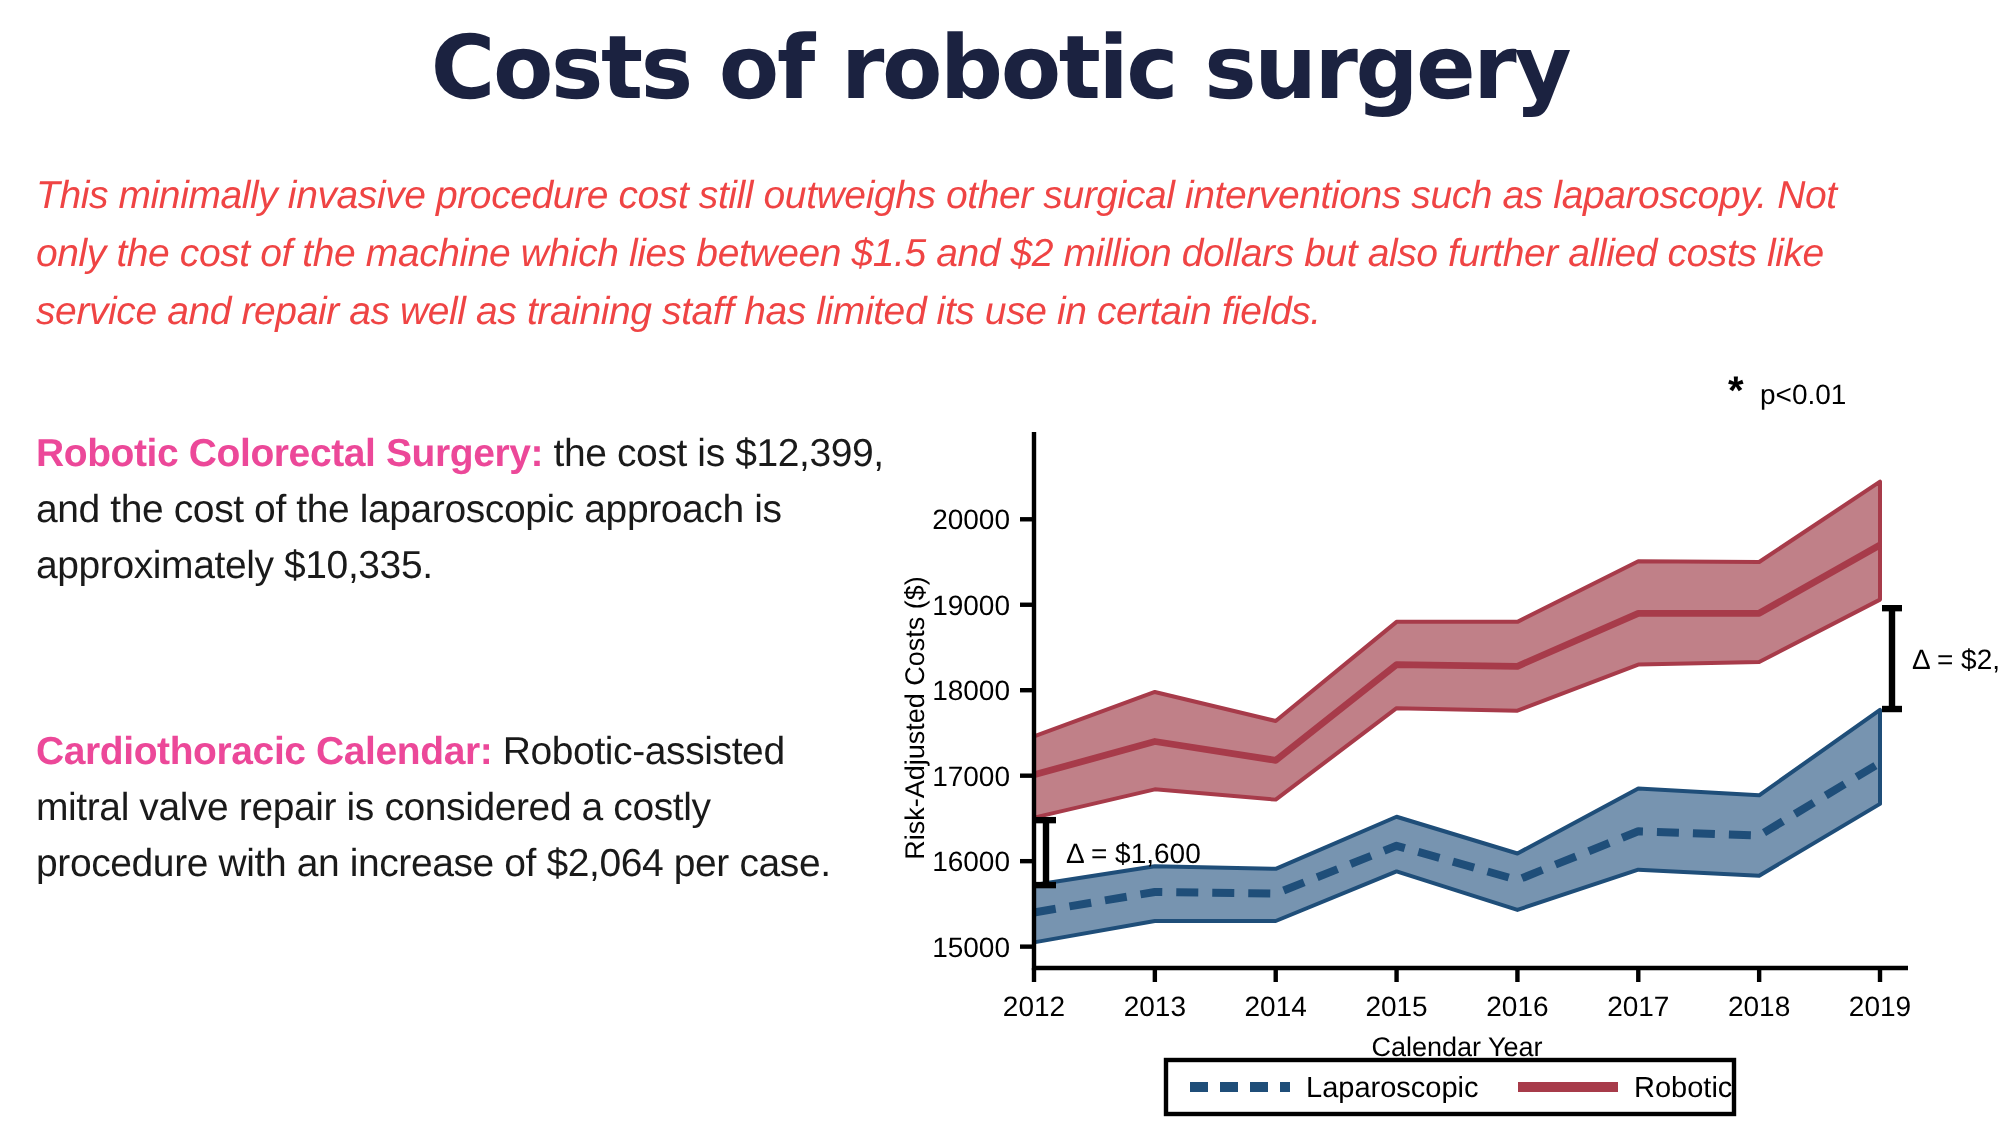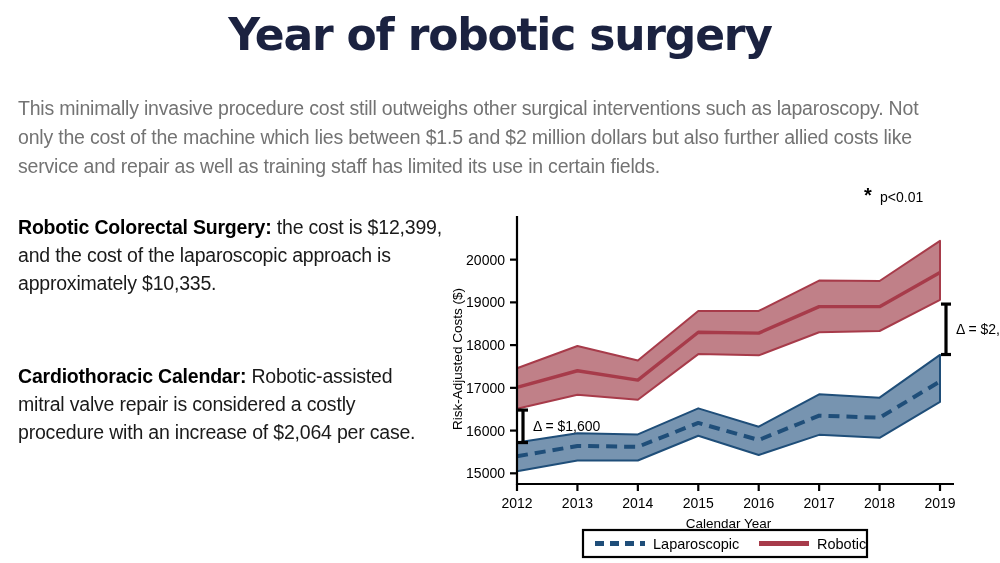--- a/index.html
+++ b/index.html
@@ -24,43 +24,44 @@
     color: #1b2240;
     margin: 12px 0 0 0;
     line-height: 1.05;
     font-family: "DejaVu Sans", sans-serif;
   }
 
   
   #intro-paragraph {
     position: absolute;
     left: 18px;
-    top: 74px;
+    top: 64px;
     width: 940px;
     font-size: 19.5px;
     line-height: 29px;
-    color: #737373;
+    color: #ef4444;
     letter-spacing: -0.2px;
+    font-style: italic;
   }
 
   
   .info-block {
     position: absolute;
     left: 18px;
     width: 425px;
     font-size: 19.5px;
     line-height: 28px;
     color: #1a1a1a;
     letter-spacing: -0.2px;
   }
   #info-block-colorectal { top: 213px; }
   #info-block-cardiothoracic { top: 362px; }
   .info-lead {
     font-weight: 700;
-    color: #000000;
+    color: #ec4899;
   }
 
   
   #chart-figure {
     position: absolute;
     left: 440px;
     top: 186px;
     width: 560px;
     height: 377px;
   }
@@ -95,21 +96,21 @@
   .legend-box { fill: #ffffff; stroke: #000; stroke-width: 2.2; }
   .legend-label {
     font-family: "Liberation Sans", sans-serif;
     font-size: 14.5px;
     fill: #000;
   }
 </style>
 </head>
 <body>
 
-<h1 id="page-title">Year of robotic surgery</h1>
+<h1 id="page-title">Costs of robotic surgery</h1>
 
 <p id="intro-paragraph">This minimally invasive procedure cost still outweighs other surgical interventions such as laparoscopy. Not only the cost of the machine which lies between $1.5 and $2 million dollars but also further allied costs like service and repair as well as training staff has limited its use in certain fields.</p>
 
 <div class="info-block" id="info-block-colorectal">
   <span class="info-lead">Robotic Colorectal Surgery:</span><span> the cost is $12,399, and the cost of the laparoscopic approach is approximately $10,335.</span>
 </div>
 
 <div class="info-block" id="info-block-cardiothoracic">
   <span class="info-lead">Cardiothoracic Calendar:</span><span> Robotic-assisted mitral valve repair is considered a costly procedure with an increase of $2,064 per case.</span>
 </div>

